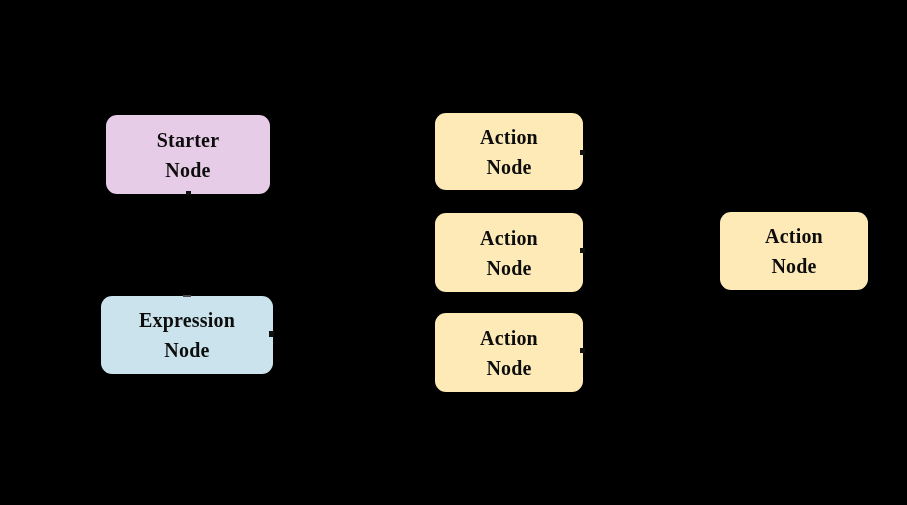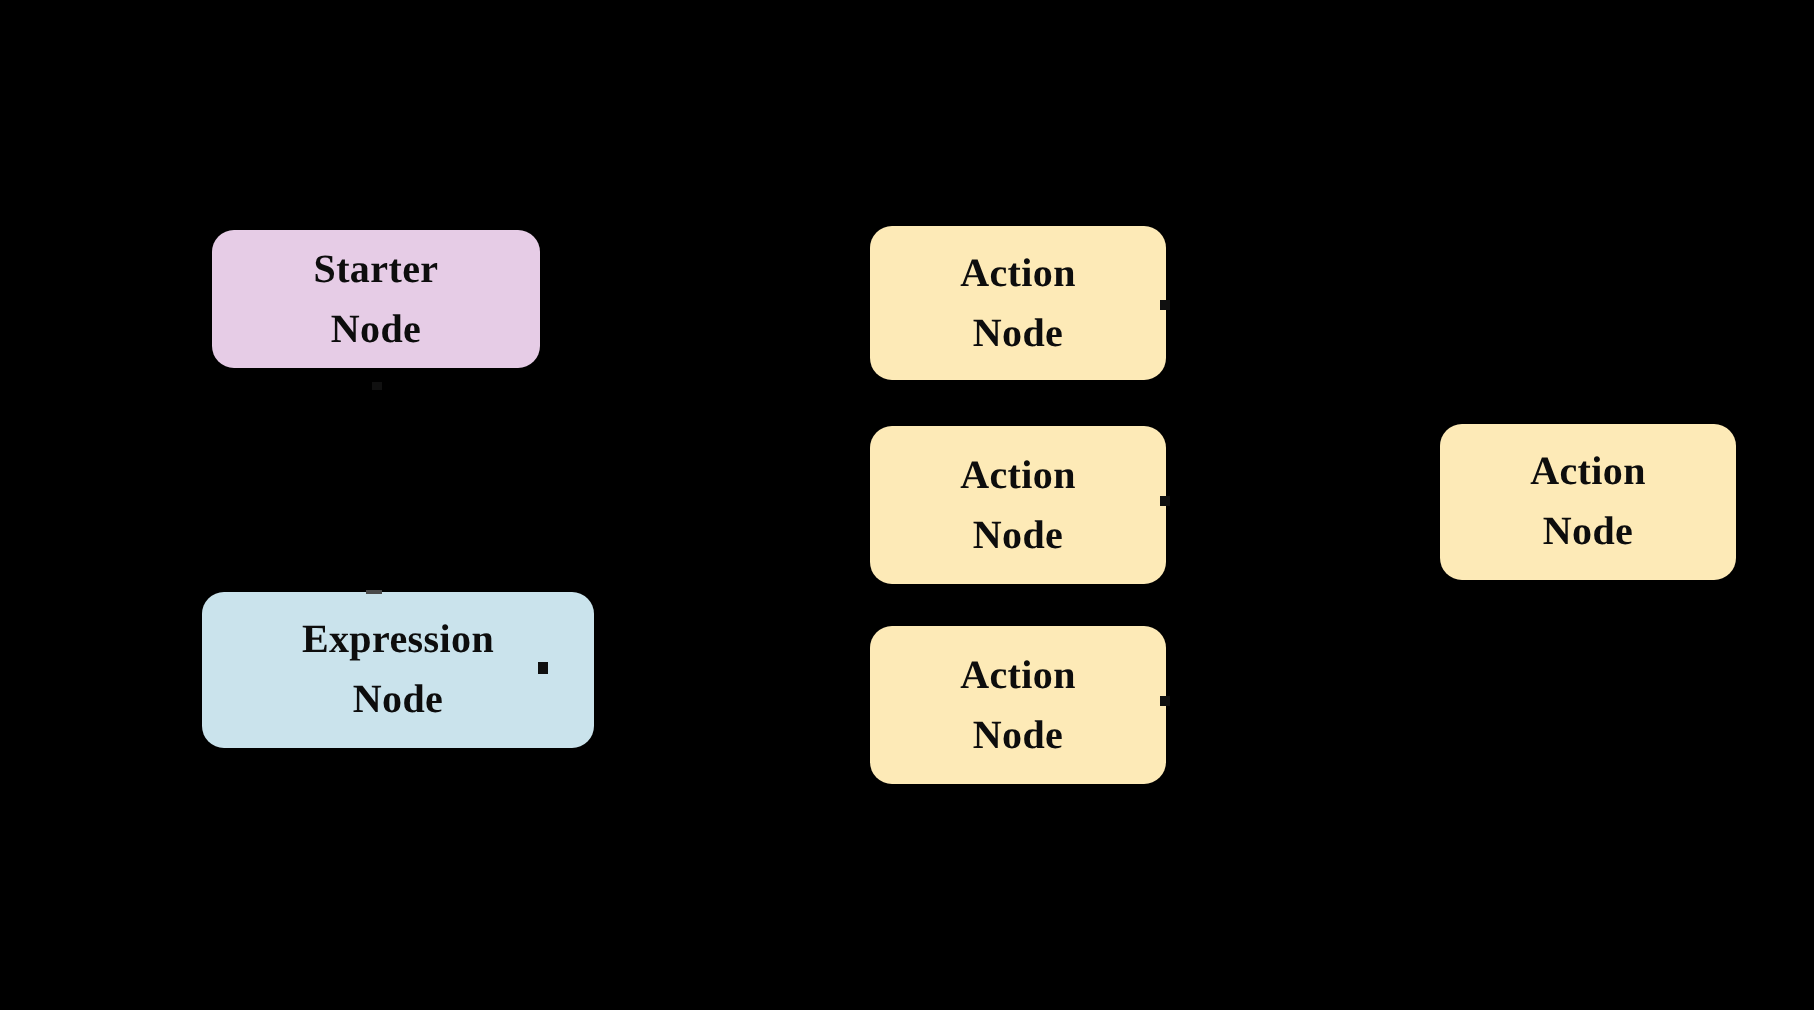--- a/index.html
+++ b/index.html
@@ -32,26 +32,26 @@
     z-index: 1;
   }
   .node .label {
     font-weight: bold;
     font-size: 20px;
     line-height: 30px;
     color: var(--node-text);
     white-space: pre-line;
     letter-spacing: 0.2px;
   }
-  .n-starter    { left:106px; top:115px; width:164px; height:69px; background: var(--starter-fill); }
+  .n-starter    { left:106px; top:115px; width:164px; height:79px; background: var(--starter-fill); }
   .n-action-1   { left:435px; top:113px; width:148px; height:77px; background: var(--action-fill); }
   .n-action-2   { left:435px; top:213px; width:148px; height:79px; background: var(--action-fill); }
   .n-action-3   { left:435px; top:313px; width:148px; height:79px; background: var(--action-fill); }
   .n-action-4   { left:720px; top:212px; width:148px; height:78px; background: var(--action-fill); }
-  .n-expression { left:101px; top:296px; width:196px; height:78px; background: var(--expression-fill); }
+  .n-expression { left:101px; top:296px; width:172px; height:78px; background: var(--expression-fill); }
 
   
   .remnant {
     position: absolute;
     background: #101010;
     z-index: 2;
   }
   .r-starter-bottom   { left:186px; top:191px; width:5px; height:4px; }
   .r-action-1-right   { left:580px; top:150px; width:5px; height:5px; }
   .r-action-2-right   { left:580px; top:248px; width:5px; height:5px; }

